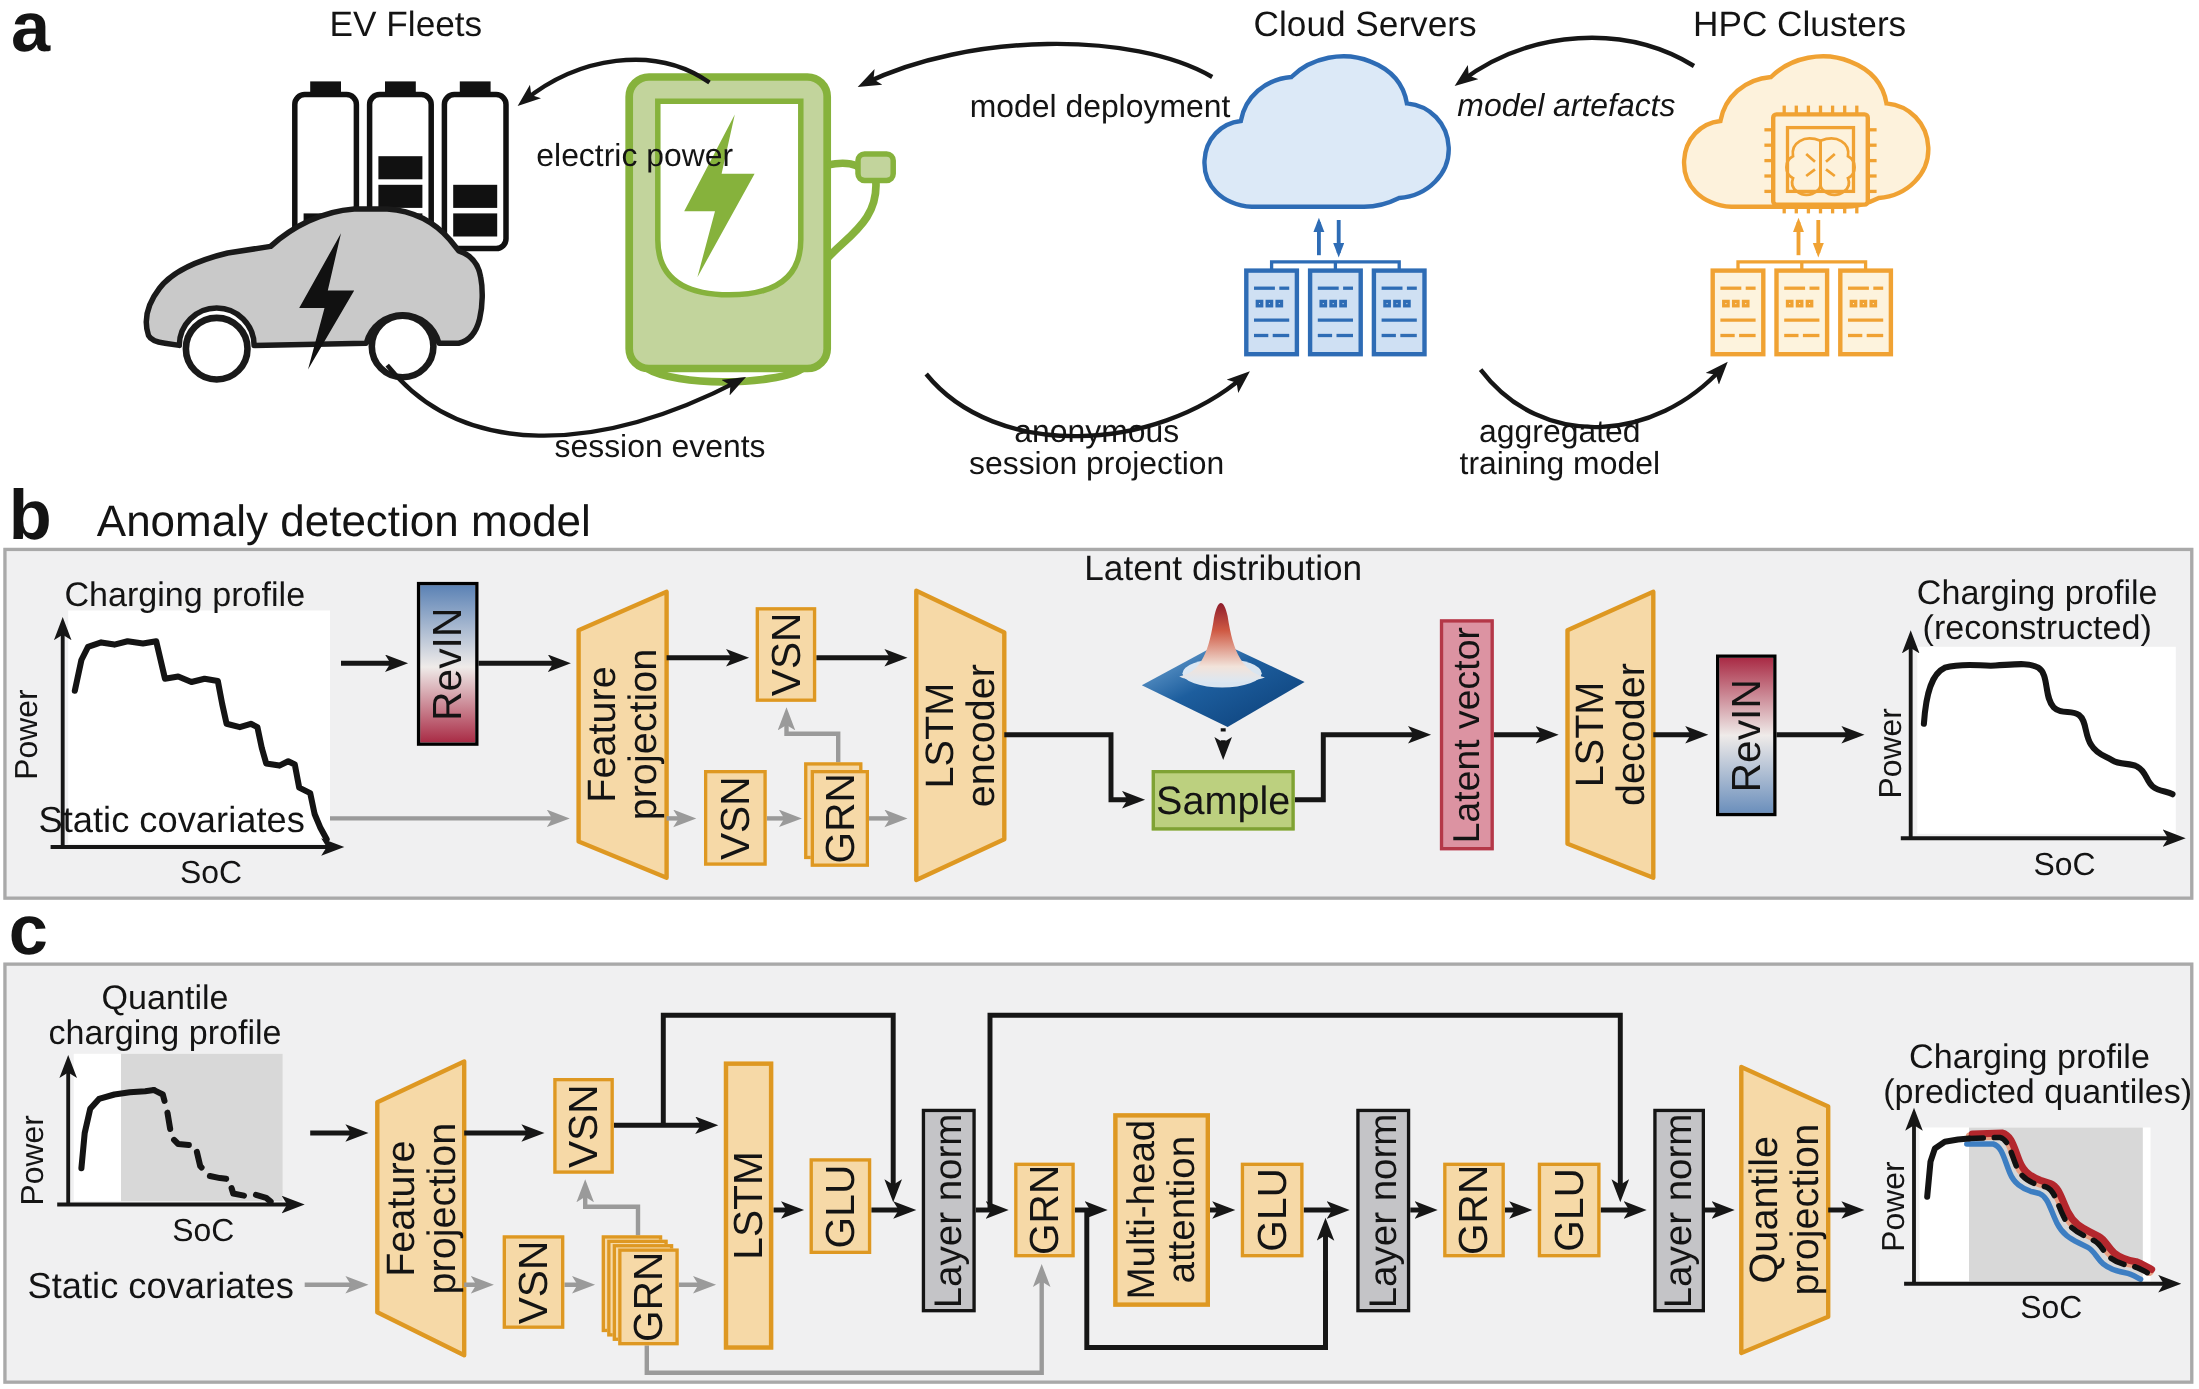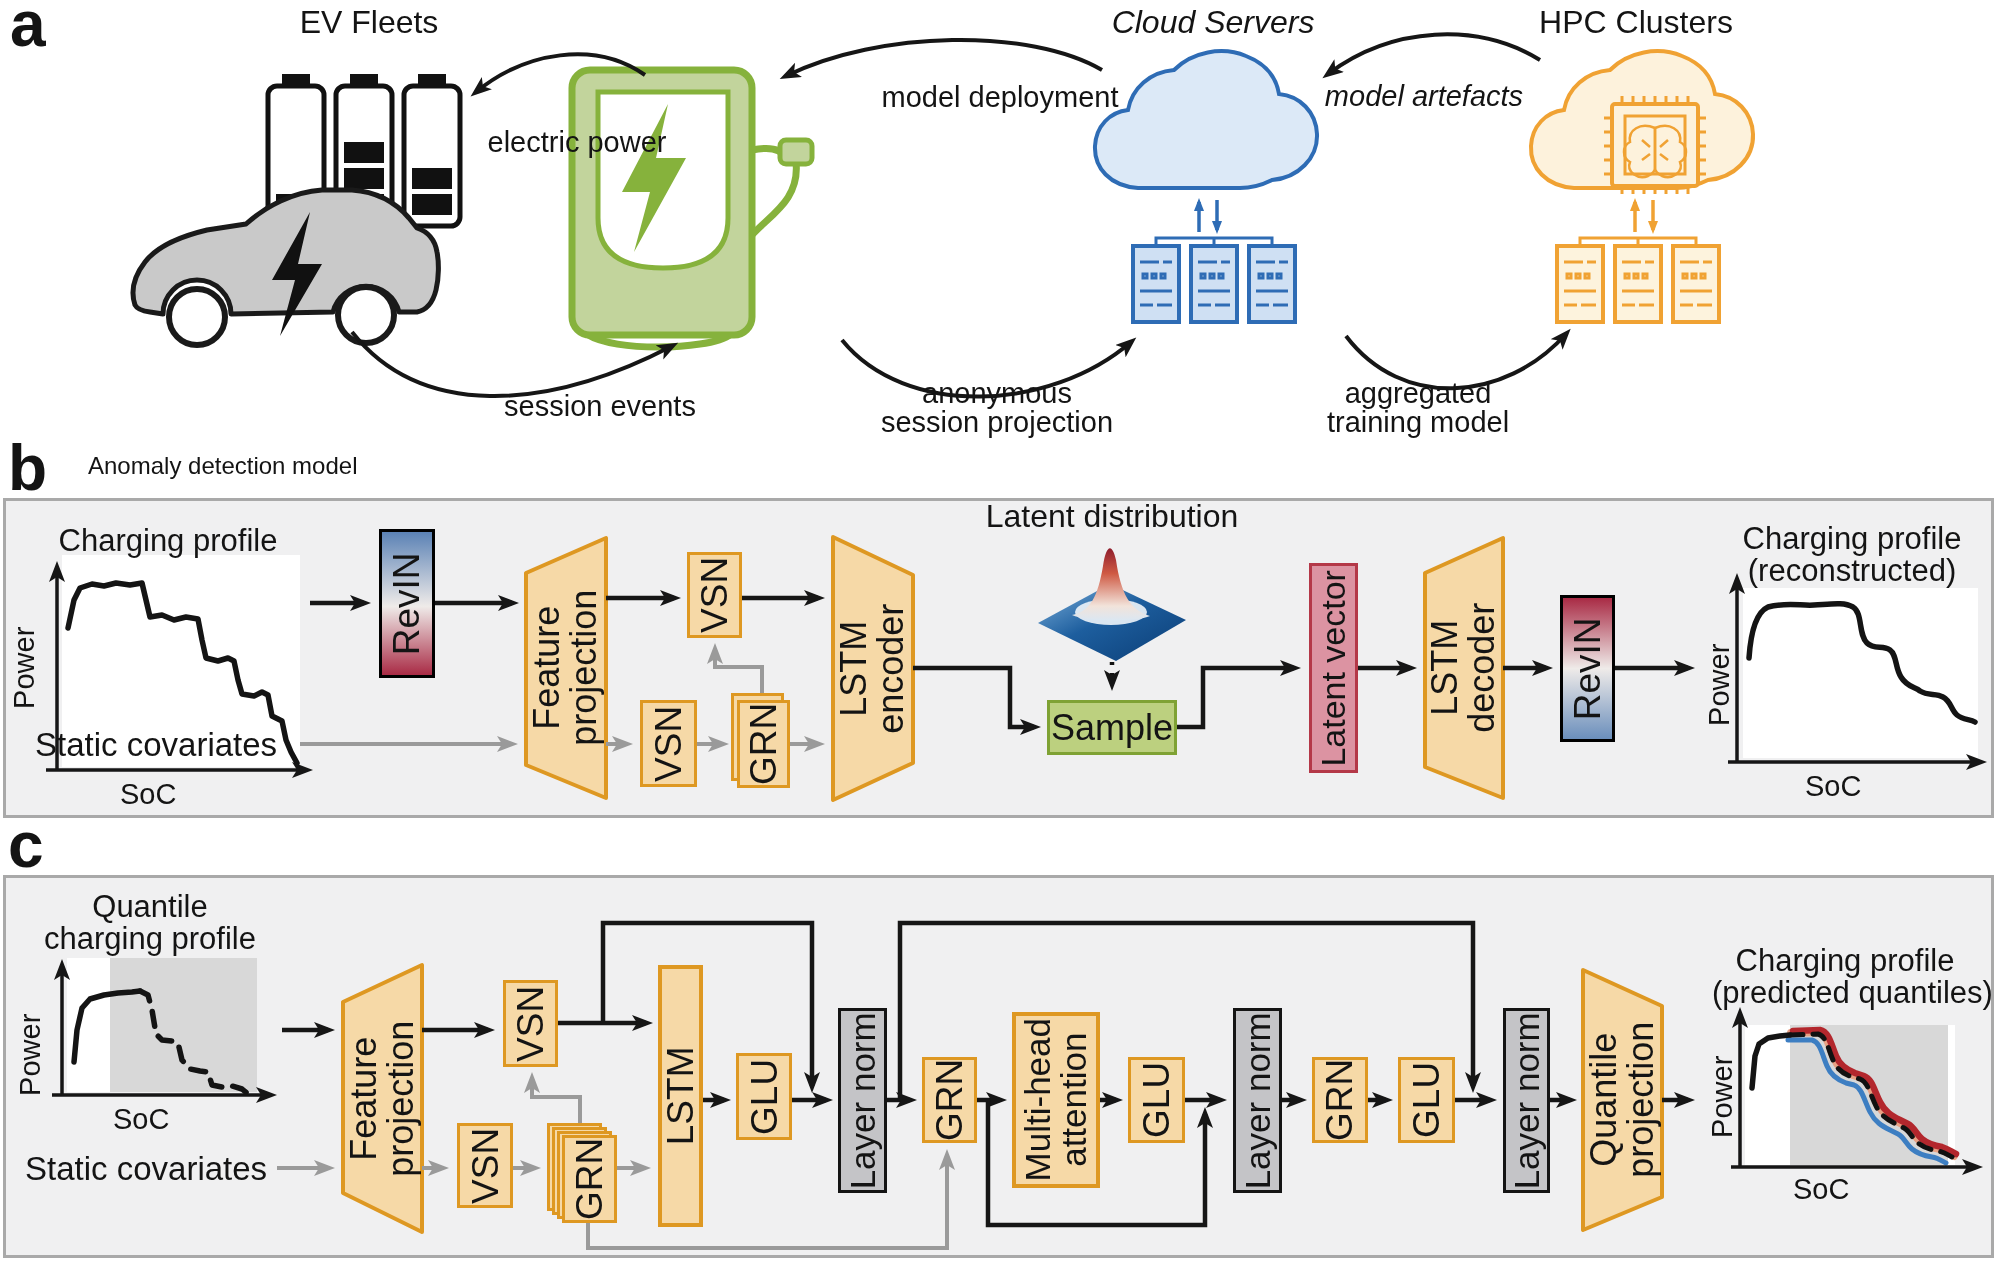--- a/index.html
+++ b/index.html
@@ -1,24 +1,24 @@
 <!DOCTYPE html>
 <html><head>
 <meta charset="utf-8">
 <style>
   html,body{margin:0;padding:0;background:#ffffff;}
   #fig{position:relative;width:1999px;height:1263px;background:#fff;
        font-family:"Liberation Sans", sans-serif;color:#141414;overflow:hidden;}
   .panel{position:absolute;left:3px;width:1991px;background:#f0f0f1;border:3px solid #a9a9a9;box-sizing:border-box;}
   .seclab{position:absolute;font-weight:bold;font-size:64px;line-height:1;}
-  .sectitle{position:absolute;font-size:24px;white-space:nowrap;}
+  .sectitle{position:absolute;font-size:40px;white-space:nowrap;}
   .heading{position:absolute;font-size:32px;text-align:center;white-space:nowrap;}
   .flowlab{position:absolute;font-size:29px;text-align:center;white-space:nowrap;}
   .ctitle{position:absolute;font-size:31px;line-height:33px;text-align:center;white-space:nowrap;}
-  .axlab{position:absolute;font-size:29px;text-align:left;white-space:nowrap;}
+  .axlab{position:absolute;font-size:29px;text-align:right;white-space:nowrap;}
   .node{position:absolute;box-sizing:border-box;display:flex;align-items:center;justify-content:center;}
   .orangebox{background:#f6d9a7;border:3px solid #de9822;}
   .graybox{background:#c4c4c7;border:3px solid #141414;}
   .vbox{position:absolute;display:flex;align-items:center;justify-content:center;}
   .vtxt{transform:rotate(-90deg);text-align:center;line-height:1.02;flex:none;}
   .htxt{font-size:36px;}
   .revin1{background:linear-gradient(180deg,#5b82b5 0%,#efebe9 52%,#a92b45 100%);border:3px solid #000;}
   .revin2{background:linear-gradient(180deg,#a92b45 0%,#efebe9 50%,#6b8fbc 100%);border:3px solid #000;}
   .samplebox{background:#bcd07f;border:3px solid #7fa234;}
   .latentbox{background:#dc93a2;border:3px solid #b43848;}
@@ -279,21 +279,21 @@
       <path fill="none" stroke="#b3272d" stroke-width="6.5" stroke-linecap="round" d="M 1793,1031 L 1820,1030 C 1829,1032 1831,1044 1836,1056 C 1840,1066 1847,1070 1855,1073 L 1864,1076 C 1872,1079 1874,1090 1880,1102 C 1885,1112 1892,1116 1900,1120 L 1908,1124 C 1914,1127 1916,1134 1922,1139 C 1928,1144 1936,1146 1942,1147 C 1948,1149 1952,1152 1956,1154"></path>
       <polyline fill="none" stroke="#141414" stroke-width="5.5" stroke-linejoin="round" stroke-linecap="round" points="1752,1088 1755,1056 1759,1044 1768,1038 1780,1036 1790,1035"></polyline>
       <path fill="none" stroke="#111" stroke-width="5" stroke-dasharray="13 10" stroke-linecap="round" d="M 1790,1035 L 1818,1034 C 1826,1036 1828,1048 1833,1060 C 1837,1070 1844,1074 1852,1077 L 1860,1079 C 1868,1082 1870,1094 1876,1106 C 1881,1116 1888,1120 1896,1124 L 1904,1128 C 1910,1131 1912,1138 1918,1143 C 1924,1148 1932,1150 1938,1151 C 1944,1152 1948,1155 1952,1157"></path>
       <path d="M 1740,1167 L 1740,1014" stroke="#161616" stroke-width="3.5" fill="none" marker-end="url(#mB)"></path>
       <path d="M 1731,1167 L 1976,1167" stroke="#161616" stroke-width="3.5" fill="none" marker-end="url(#mB)"></path>
     </g>
   </svg>
 
   <div class="seclab" style="left:10px;top:-8px;">a</div>
   <div class="heading" style="left:269px;top:4px;width:200px;">EV Fleets</div>
-  <div class="heading" style="left:1088px;top:4px;width:250px;font-style:italic;">Cloud Servers</div>
+  <div class="heading" style="left:1116px;top:4px;width:250px;">Cloud Servers</div>
   <div class="heading" style="left:1511px;top:4px;width:250px;">HPC Clusters</div>
 
   <div class="flowlab" style="left:477px;top:80px;width:200px;margin-top:46px;">electric power</div>
   <div class="flowlab" style="left:875px;top:81px;width:250px;">model deployment</div>
   <div class="flowlab" style="left:1304px;top:80px;width:240px;font-style:italic;">model artefacts</div>
   <div class="flowlab" style="left:500px;top:390px;width:200px;">session events</div>
   <div class="flowlab" style="left:897px;top:377px;width:200px;">anonymous</div>
   <div class="flowlab" style="left:867px;top:406px;width:260px;">session projection</div>
   <div class="flowlab" style="left:1318px;top:377px;width:200px;">aggregated</div>
   <div class="flowlab" style="left:1318px;top:406px;width:200px;">training model</div>

